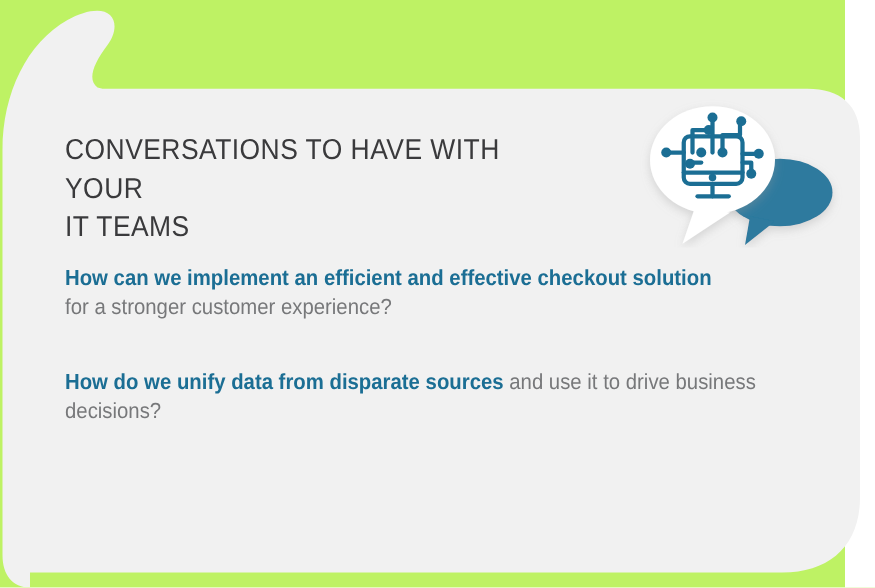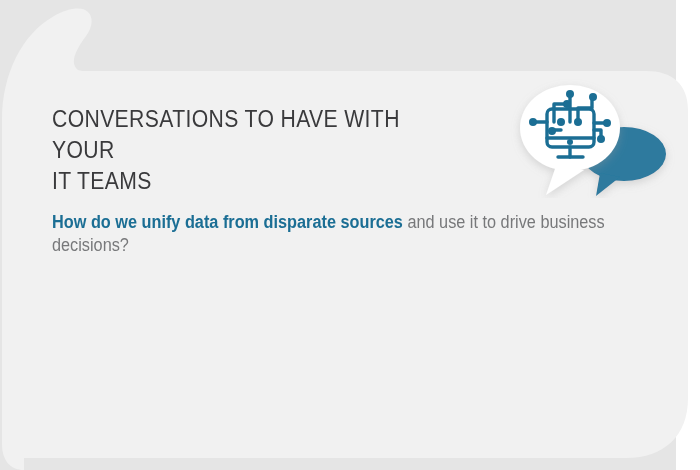--- a/index.html
+++ b/index.html
@@ -13,21 +13,21 @@
     height: 470px;
     overflow: hidden;
     font-family: "Liberation Sans", sans-serif;
     -webkit-font-smoothing: antialiased;
   }
 
   #stage {
     position: relative;
     width: 676px;
     height: 470px;
-    background: #e5e5e5;
+    background: #bef264;
   }
 
   
   .card-shape {
     position: absolute;
     left: 0;
     top: 0;
     width: 700px;
     height: 470px;
   }
@@ -164,20 +164,24 @@
         <circle cx="70" cy="44" r="4"></circle>
         <circle cx="44" cy="53" r="4"></circle>
         <circle cx="62" cy="64" r="3"></circle>
       </g>
     </svg>
   </div>
 
   <div class="questions">
 
 
+    <div class="qblock">
+      <div class="qline lead-line">How can we implement an efficient and effective checkout solution</div>
+      <div class="qline">for a stronger customer experience?</div>
+    </div>
 
     <div class="qblock">
       <div class="qline"><span class="lead">How do we unify data from disparate sources</span><span> and use it to drive business decisions?</span></div>
     </div>
 
   </div>
 
 </div>
 
 </body></html>

